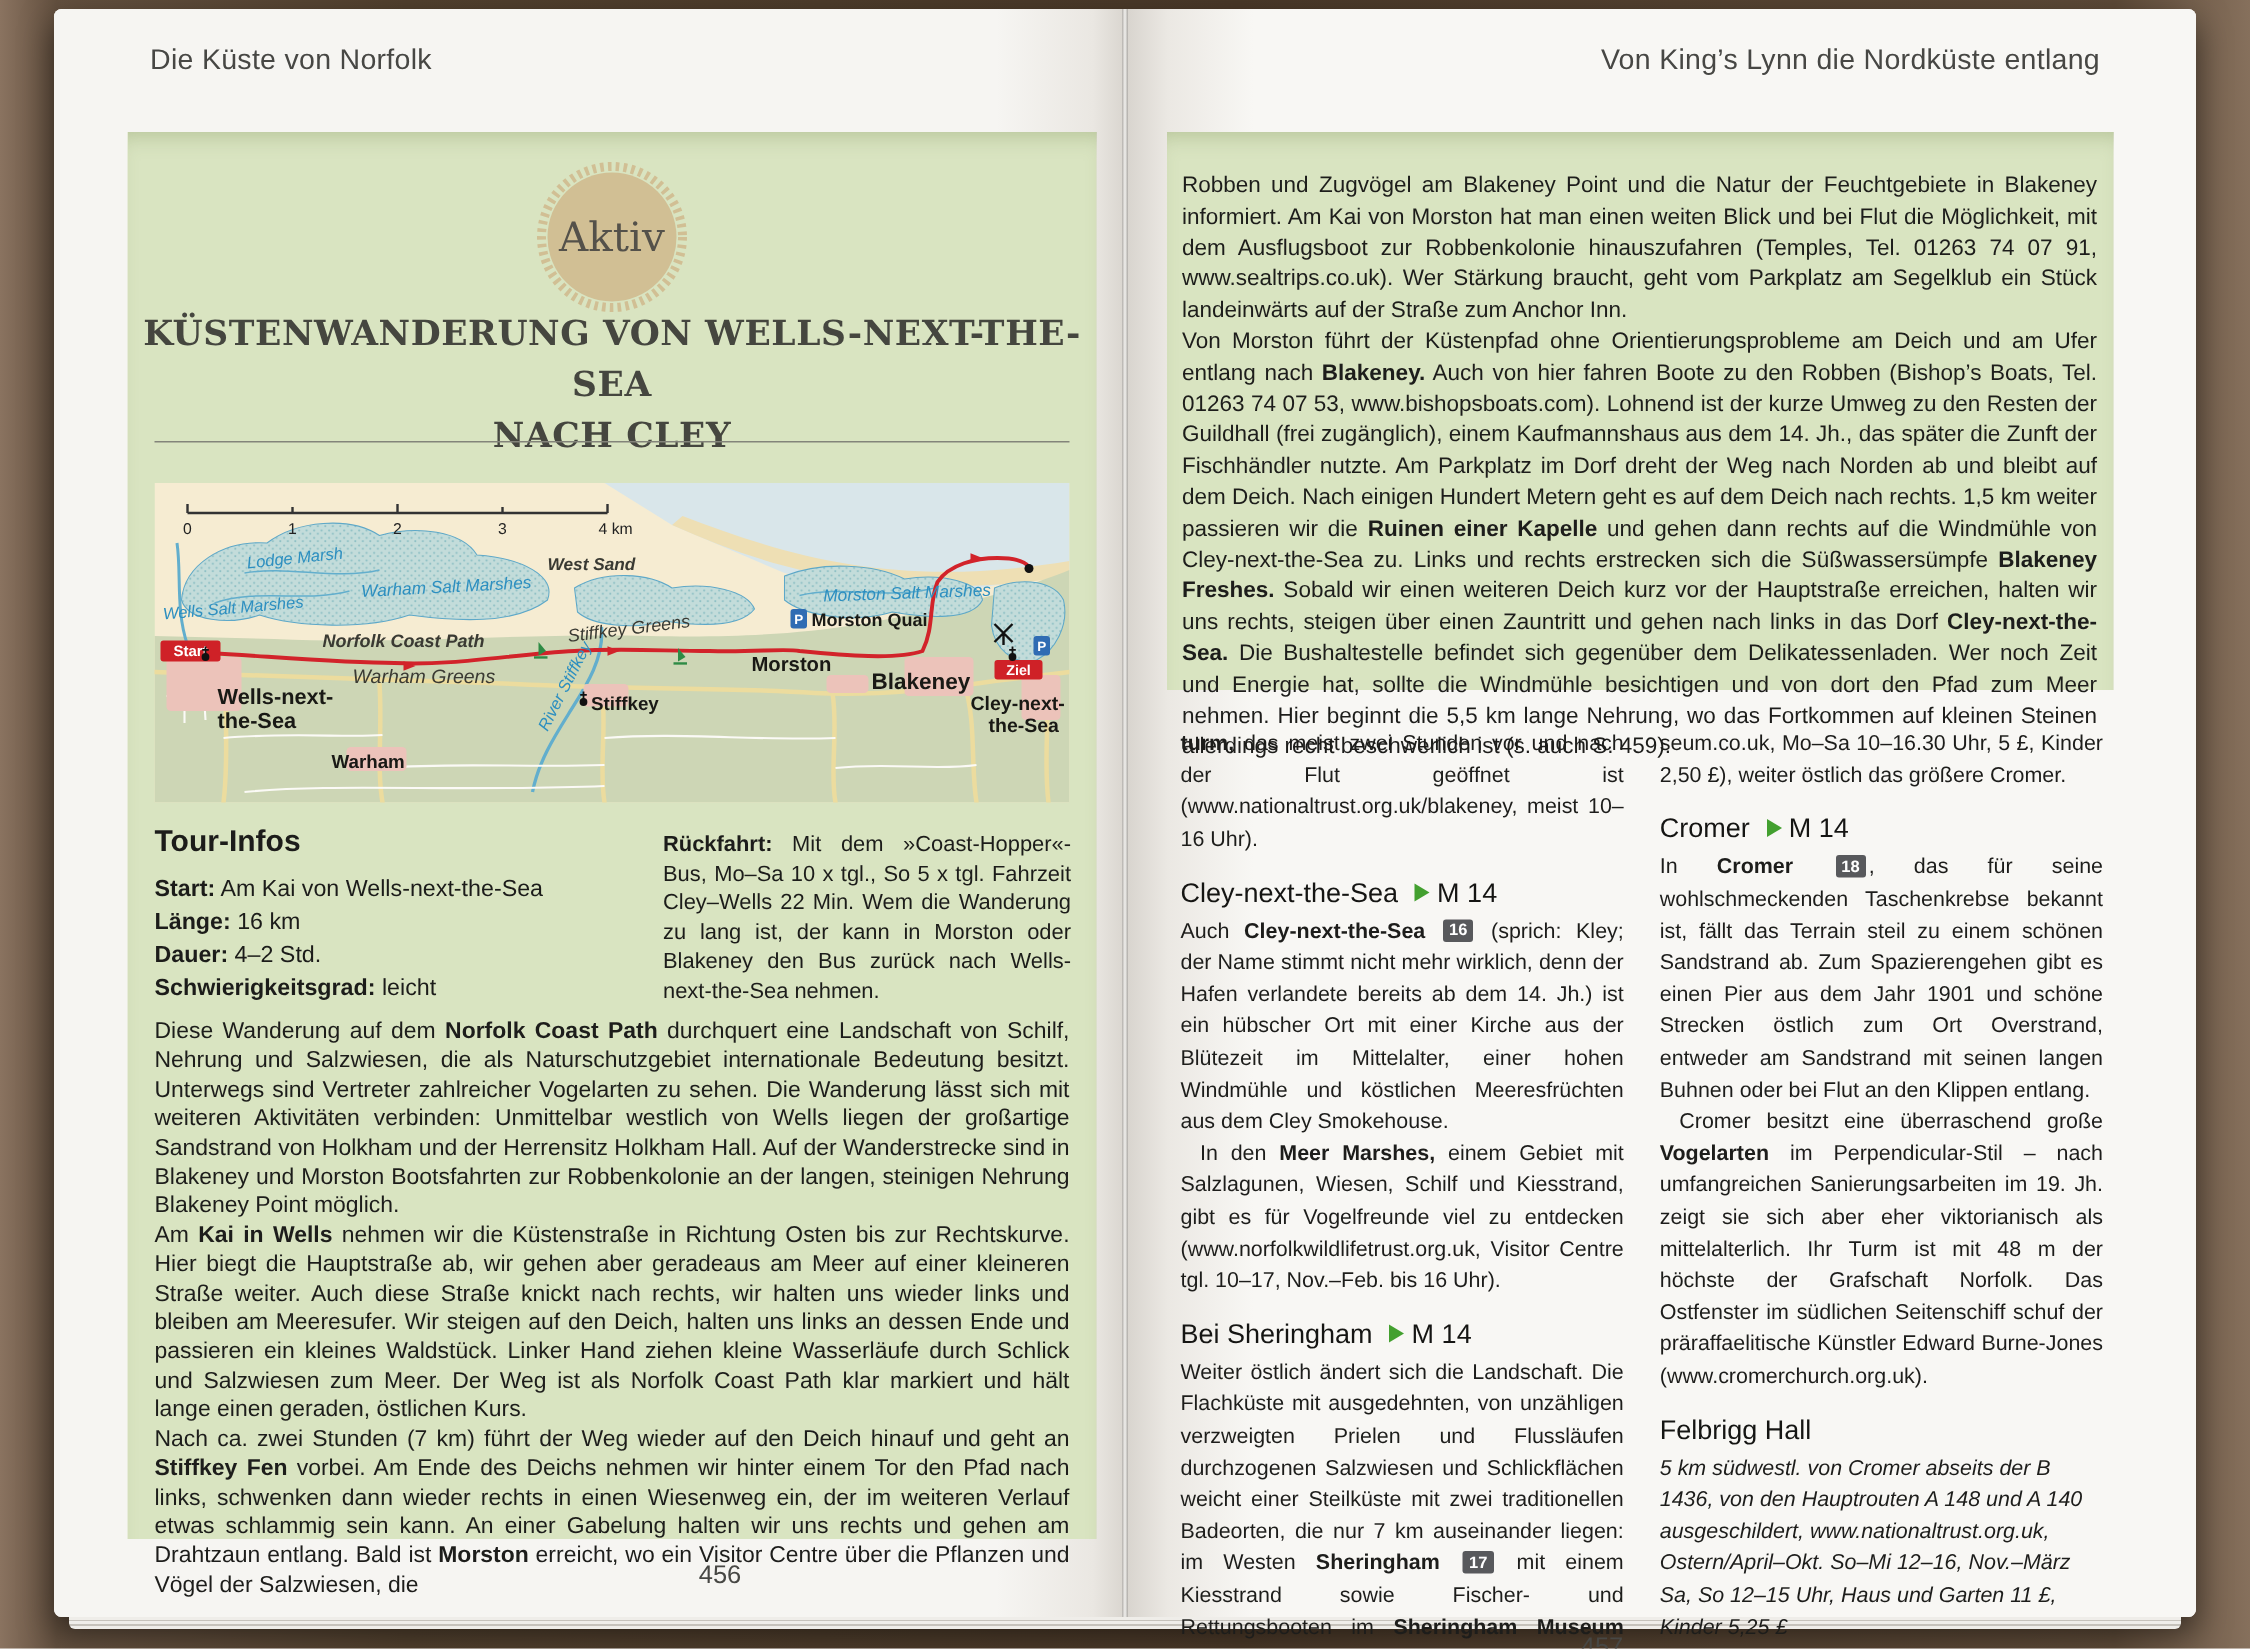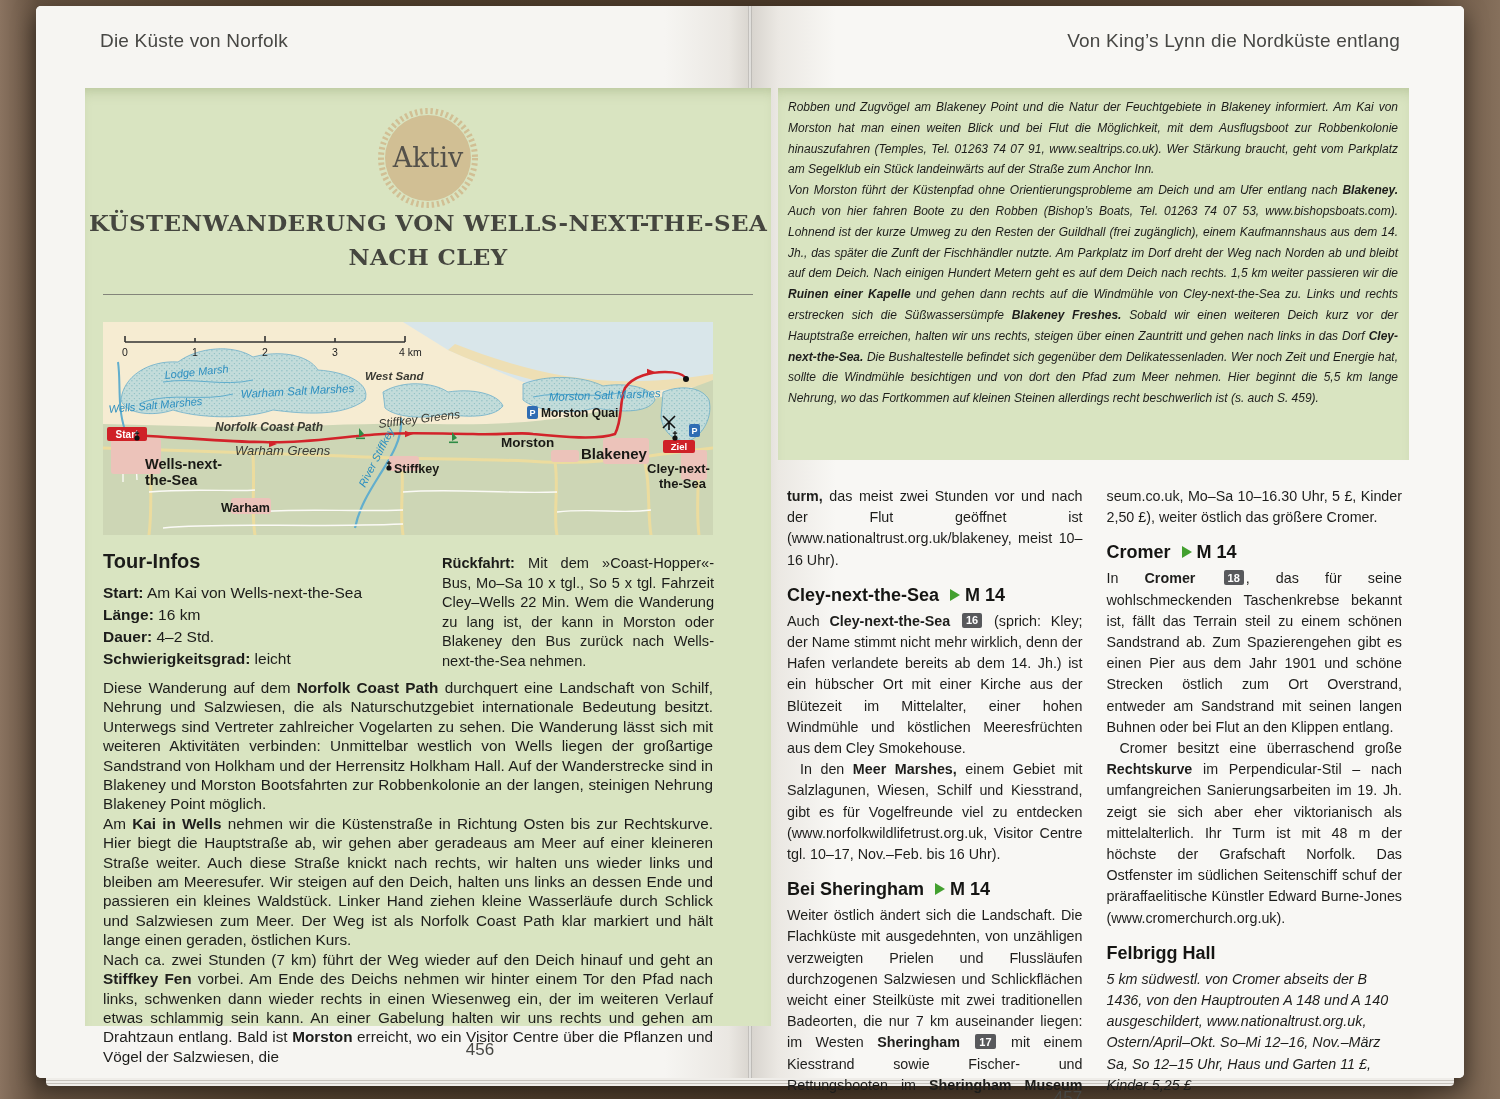--- a/index.html
+++ b/index.html
@@ -19,21 +19,21 @@
   .page-right-surface { left:714px;
       background:linear-gradient(to left,#f8f7f4 0%,#f8f7f4 88%,#ebe8e3 96%,#d7d3cd 100%);
       border-radius:0 5px 5px 0; }
   .gutter { position:absolute; left:712px; top:0; bottom:0; width:4px;
       background:linear-gradient(to right,rgba(0,0,0,.18),rgba(255,255,255,.65) 50%,rgba(0,0,0,.2)); }
 
   .running-head { position:absolute; top:30px; font-size:19px; color:#474744; letter-spacing:.2px; }
   .rh-left  { left:100px; }
   .rh-right { right:100px; text-align:right; }
 
-  .green-box { background:#d9e4c1; box-shadow:inset 0 10px 14px -8px rgba(110,130,70,.35);padding-left:40px; }
+  .green-box { background:#d9e4c1; box-shadow:inset 0 10px 14px -8px rgba(110,130,70,.35); }
   .gb-left  { position:absolute; left:85px;  top:88px; width:646px; height:938px; }
   .gb-right { position:absolute; left:778px; top:88px; width:631px; height:372px; padding:0; box-sizing:border-box; }
 
   
   .aktiv { position:absolute; left:50%; top:18px; transform:translateX(-50%); width:104px; height:104px; }
   .aktiv text { font-family:"DejaVu Serif", serif; font-size:27px; fill:#54514a; }
 
   .act-title { position:absolute; left:0; right:0; top:118px; text-align:center;
       font-family:"DejaVu Serif", serif; font-weight:bold; color:#45463f;
       font-size:23px; line-height:34px; letter-spacing:.4px; }
@@ -50,28 +50,28 @@
   
   .ti-heading { position:absolute; left:18px; top:462px; font-size:20px; font-weight:bold; color:#1c1c1a; }
   .ti-rows { position:absolute; left:18px; top:494px; width:330px; font-size:15.5px; line-height:22px; color:#1c1c1a; }
   .rueckfahrt { position:absolute; left:357px; top:466px; width:272px; font-size:14.6px; line-height:19.5px;
       text-align:justify; color:#1c1c1a; }
 
   .gb-body { position:absolute; left:18px; top:590px; width:610px; font-size:15.3px; line-height:19.4px;
       text-align:justify; color:#1d1d1b; }
   .gb-body p { margin:0; }
 
-  .gbr-text { padding:9px 11px 0 10px; font-size:12px; line-height:20.8px; text-align:justify; color:#1d1d1b;font-style:italic; }
+  .gbr-text { padding:26px 11px 0 10px; font-size:15px; line-height:20.8px; text-align:justify; color:#1d1d1b; }
   .gbr-text p { margin:0; }
 
   .columns { position:absolute; left:787px; top:486px; width:615px; display:flex; gap:24px; }
   .col { flex:1; font-size:14.3px; line-height:21.2px; text-align:justify; color:#1d1d1b; }
   .col p { margin:0; }
   .col .ind { text-indent:13px; }
-  .col-h { font-size:18px; font-weight:bold; color:#151513; margin:13px 0 5px; line-height:22px; text-align:left; }
+  .col-h { font-size:18px; font-weight:normal; color:#151513; margin:13px 0 5px; line-height:22px; text-align:left; }
   .tri { display:inline-block; width:0; height:0; border-left:10px solid #43a02f;
          border-top:6px solid transparent; border-bottom:6px solid transparent; margin:0 5px 0 11px; }
   .num-badge { display:inline-block; background:#58595c; color:#fff; font-size:11px; font-weight:bold;
          line-height:1; padding:2.5px 4px 1.5px; border-radius:2px; margin:0 2px; vertical-align:1.5px;
          text-indent:0; }
   .italic { font-style:italic; text-align:left; }
 
   .pageno { position:absolute; top:1040px; width:120px; text-align:center; font-size:17px; color:#474744; }
   .pn-left  { left:420px; }
   .pn-right { left:1008px;margin-top:48px; }
@@ -279,21 +279,21 @@
         <span>Bei Sheringham</span><span class="tri"></span><span>M 14</span>
       </h3>
       <p>Weiter östlich ändert sich die Landschaft. Die Flachküste mit ausgedehnten, von unzähligen verzweigten Prielen und Flussläufen durchzogenen Salzwiesen und Schlickflächen weicht einer Steilküste mit zwei traditionellen Badeorten, die nur 7 km auseinander liegen: im Westen <b>Sheringham</b> <span class="num-badge">17</span> mit einem Kiesstrand sowie Fischer- und Rettungsbooten im <b>Sheringham Museum</b> (www.sheringhammu</p>
     </div>
     <div class="col">
       <p>seum.co.uk, Mo–Sa 10–16.30 Uhr, 5 £, Kinder 2,50 £), weiter östlich das größere Cromer.</p>
       <h3 class="col-h">
         <span>Cromer</span><span class="tri"></span><span>M 14</span>
       </h3>
       <p>In <b>Cromer</b> <span class="num-badge">18</span>, das für seine wohlschmeckenden Taschenkrebse bekannt ist, fällt das Terrain steil zu einem schönen Sandstrand ab. Zum Spazierengehen gibt es einen Pier aus dem Jahr 1901 und schöne Strecken östlich zum Ort Overstrand, entweder am Sandstrand mit seinen langen Buhnen oder bei Flut an den Klippen entlang.</p>
-      <p class="ind">Cromer besitzt eine überraschend große <b>Rechtskurve</b> im Perpendicular-Stil – nach umfangreichen Sanierungsarbeiten im 19. Jh. zeigt sie sich aber eher viktorianisch als mittelalterlich. Ihr Turm ist mit 48 m der höchste der Grafschaft Norfolk. Das Ostfenster im südlichen Seitenschiff schuf der präraffaelitische Künstler Edward Burne-Jones (www.cromerchurch.org.uk).</p>
+      <p class="ind">Cromer besitzt eine überraschend große <b>Vogelarten</b> im Perpendicular-Stil – nach umfangreichen Sanierungsarbeiten im 19. Jh. zeigt sie sich aber eher viktorianisch als mittelalterlich. Ihr Turm ist mit 48 m der höchste der Grafschaft Norfolk. Das Ostfenster im südlichen Seitenschiff schuf der präraffaelitische Künstler Edward Burne-Jones (www.cromerchurch.org.uk).</p>
       <h3 class="col-h">Felbrigg Hall</h3>
       <p class="italic">5 km südwestl. von Cromer abseits der B 1436, von den Hauptrouten A 148 und A 140 ausgeschildert, www.nationaltrust.org.uk, Ostern/April–Okt. So–Mi 12–16, Nov.–März Sa, So 12–15 Uhr, Haus und Garten 11 £, Kinder 5,25 £</p>
     </div>
   </div>
 
   <div class="pageno pn-left">456</div>
   <div class="pageno pn-right">457</div>
 </div>
 
 </body></html>

